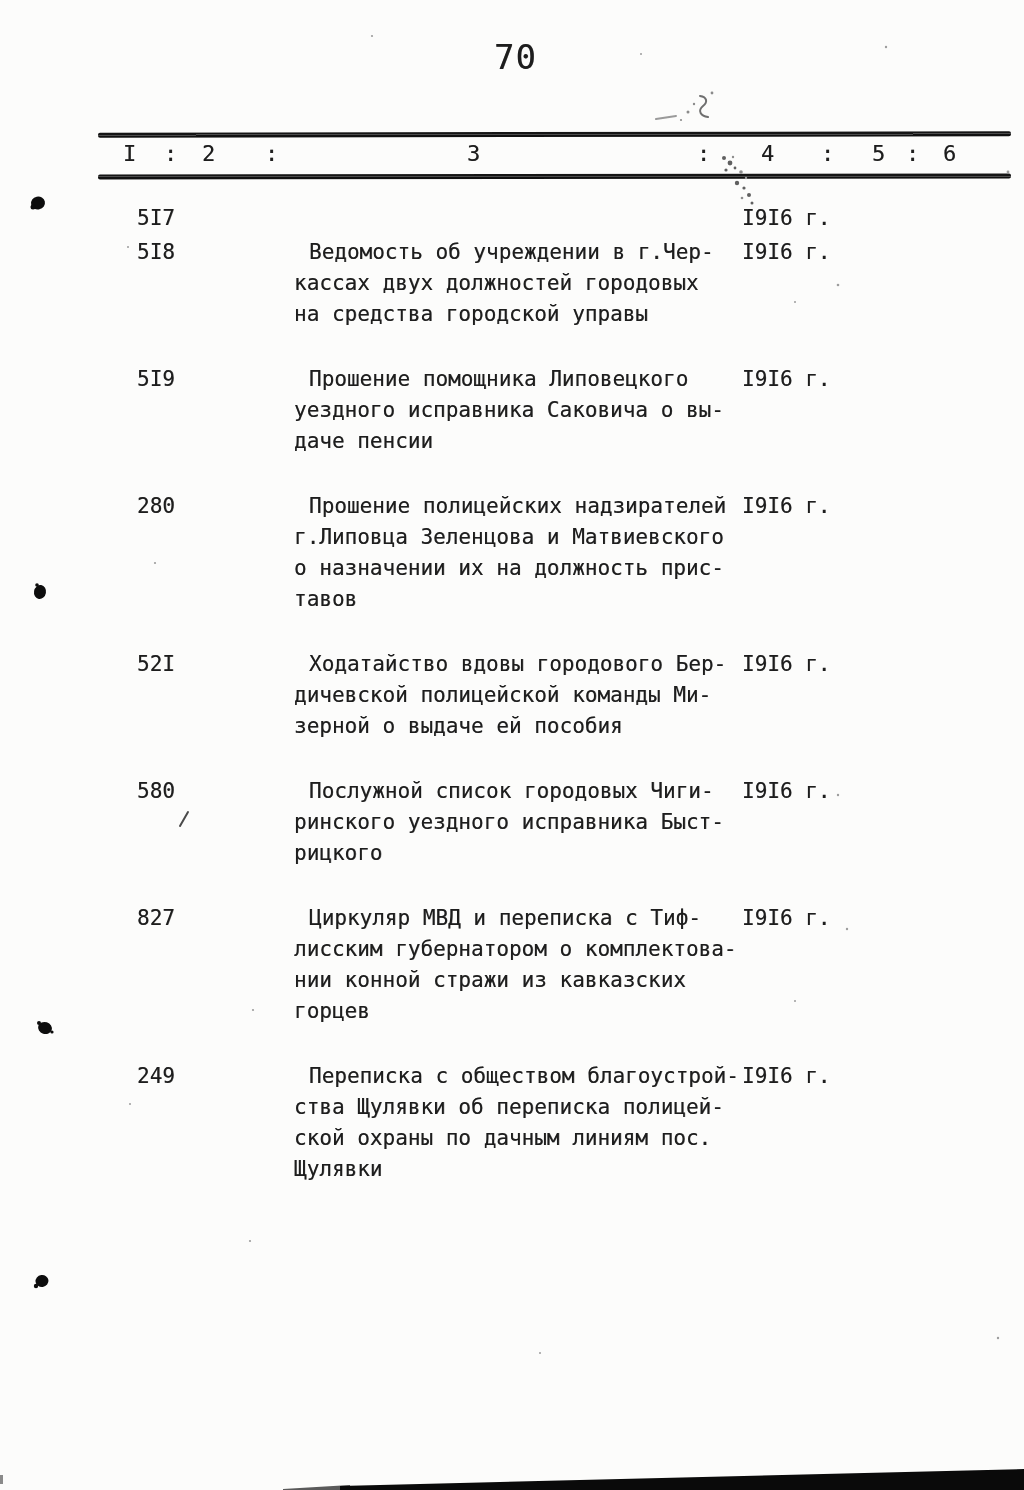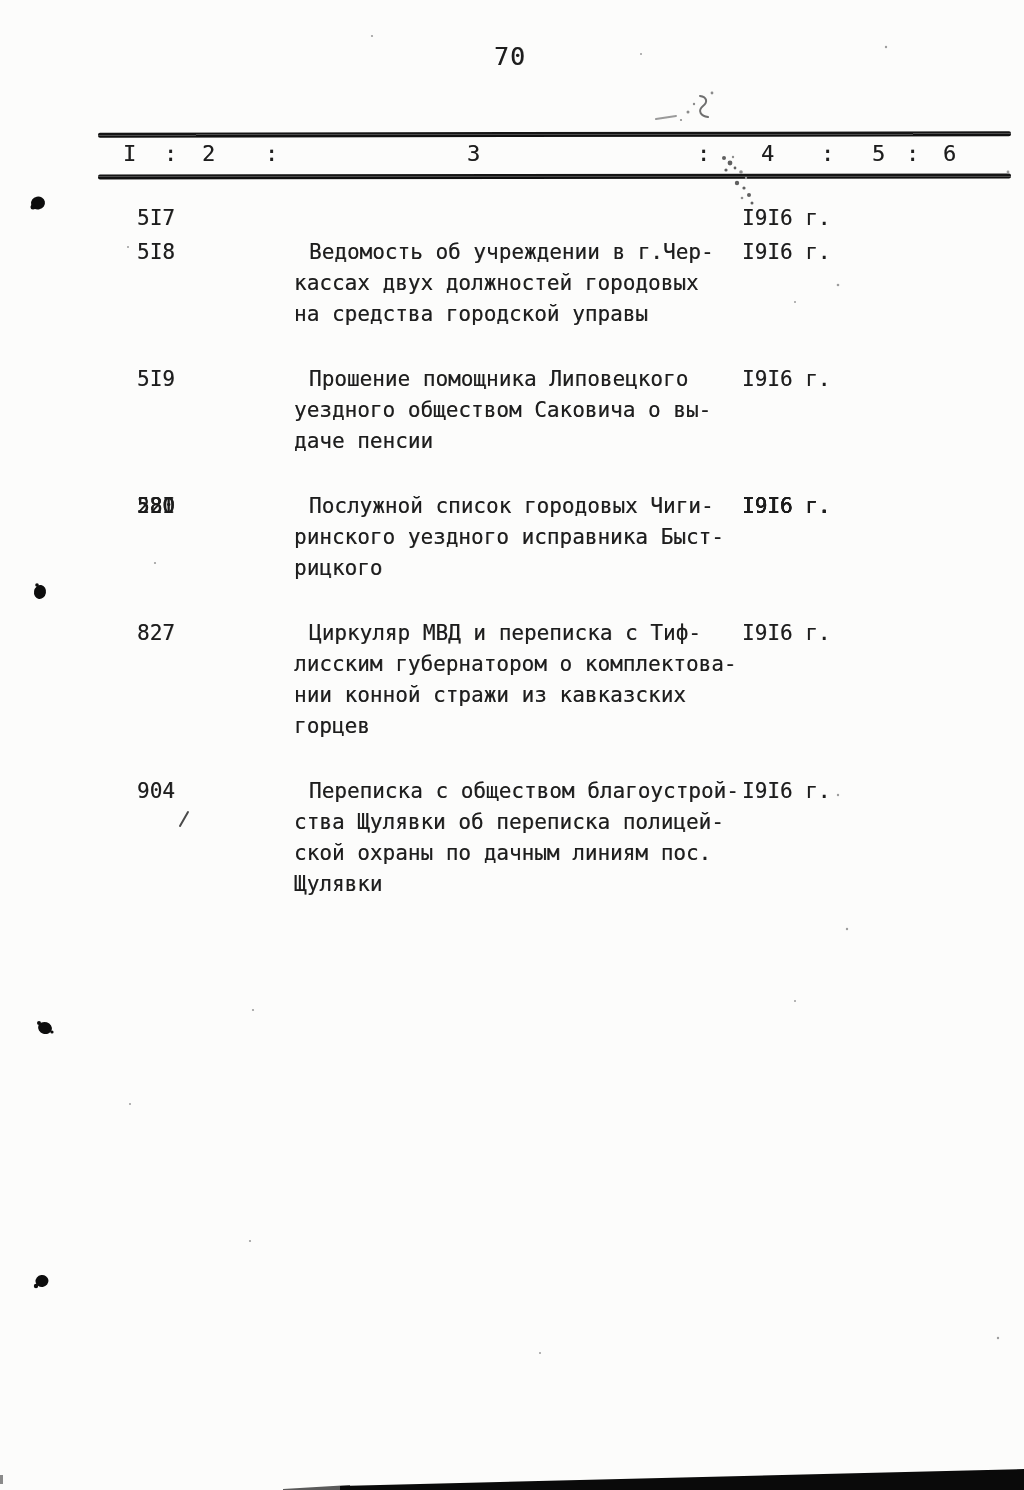--- a/index.html
+++ b/index.html
@@ -8,21 +8,21 @@
     width:1024px;height:1490px;
     background:#fcfcfb;
     overflow:hidden;
     font-family:"DejaVu Sans Mono","Liberation Mono",monospace;
     color:#1d1d1d;
     text-shadow:0.35px 0.3px 0 rgba(25,25,25,0.55);
   }
   
   .page-number{
     position:absolute;left:494px;top:42px;
-    font-size:25px;line-height:30px;letter-spacing:1px;
+    font-size:34px;line-height:30px;letter-spacing:1px;
   }
   
   .rule{
     position:absolute;left:98px;width:913px;height:5px;
     background:linear-gradient(180deg,#151515 0 2px,#4c4c4c 2px 3px,#101010 3px 5px);
     border-radius:2px;
   }
   .rule-top{top:132px;transform:rotate(-0.08deg);}
   .rule-bottom{top:174px;transform:rotate(-0.05deg);}
   
@@ -82,32 +82,39 @@
       <div class="enum">5I8</div>
       <div class="edesc">Ведомость об учреждении в г.Чер-
 кассах двух должностей городовых
 на средства городской управы</div>
       <div class="eyear">I9I6 г.</div>
     </div>
 
     <div class="entry">
       <div class="enum">5I9</div>
       <div class="edesc">Прошение помощника Липовецкого
-уездного обществом Саковича о вы-
+уездного исправника Саковича о вы-
 даче пенсии</div>
       <div class="eyear">I9I6 г.</div>
     </div>
 
     <div class="entry">
       <div class="enum">280</div>
+      <div class="edesc">Прошение полицейских надзирателей
+г.Липовца Зеленцова и Матвиевского
+о назначении их на должность прис-
+тавов</div>
       <div class="eyear">I9I6 г.</div>
     </div>
 
     <div class="entry">
       <div class="enum">52I</div>
+      <div class="edesc">Ходатайство вдовы городового Бер-
+дичевской полицейской команды Ми-
+зерной о выдаче ей пособия</div>
       <div class="eyear">I9I6 г.</div>
     </div>
 
     <div class="entry">
       <div class="enum">580</div>
       <div class="edesc">Послужной список городовых Чиги-
 ринского уездного исправника Быст-
 рицкого</div>
       <div class="eyear">I9I6 г.</div>
     </div>
@@ -115,21 +122,21 @@
     <div class="entry">
       <div class="enum">827</div>
       <div class="edesc">Циркуляр МВД и переписка с Тиф-
 лисским губернатором о комплектова-
 нии конной стражи из кавказских
 горцев</div>
       <div class="eyear">I9I6 г.</div>
     </div>
 
     <div class="entry">
-      <div class="enum">904</div>
+      <div class="enum">249</div>
       <div class="edesc">Переписка с обществом благоустрой-
 ства Щулявки об переписка полицей-
 ской охраны по дачным линиям пос.
 Щулявки</div>
       <div class="eyear">I9I6 г.</div>
     </div>
 
   </div>
 
   <svg class="artifacts" width="1024" height="1490" viewBox="0 0 1024 1490" xmlns="http://www.w3.org/2000/svg">

